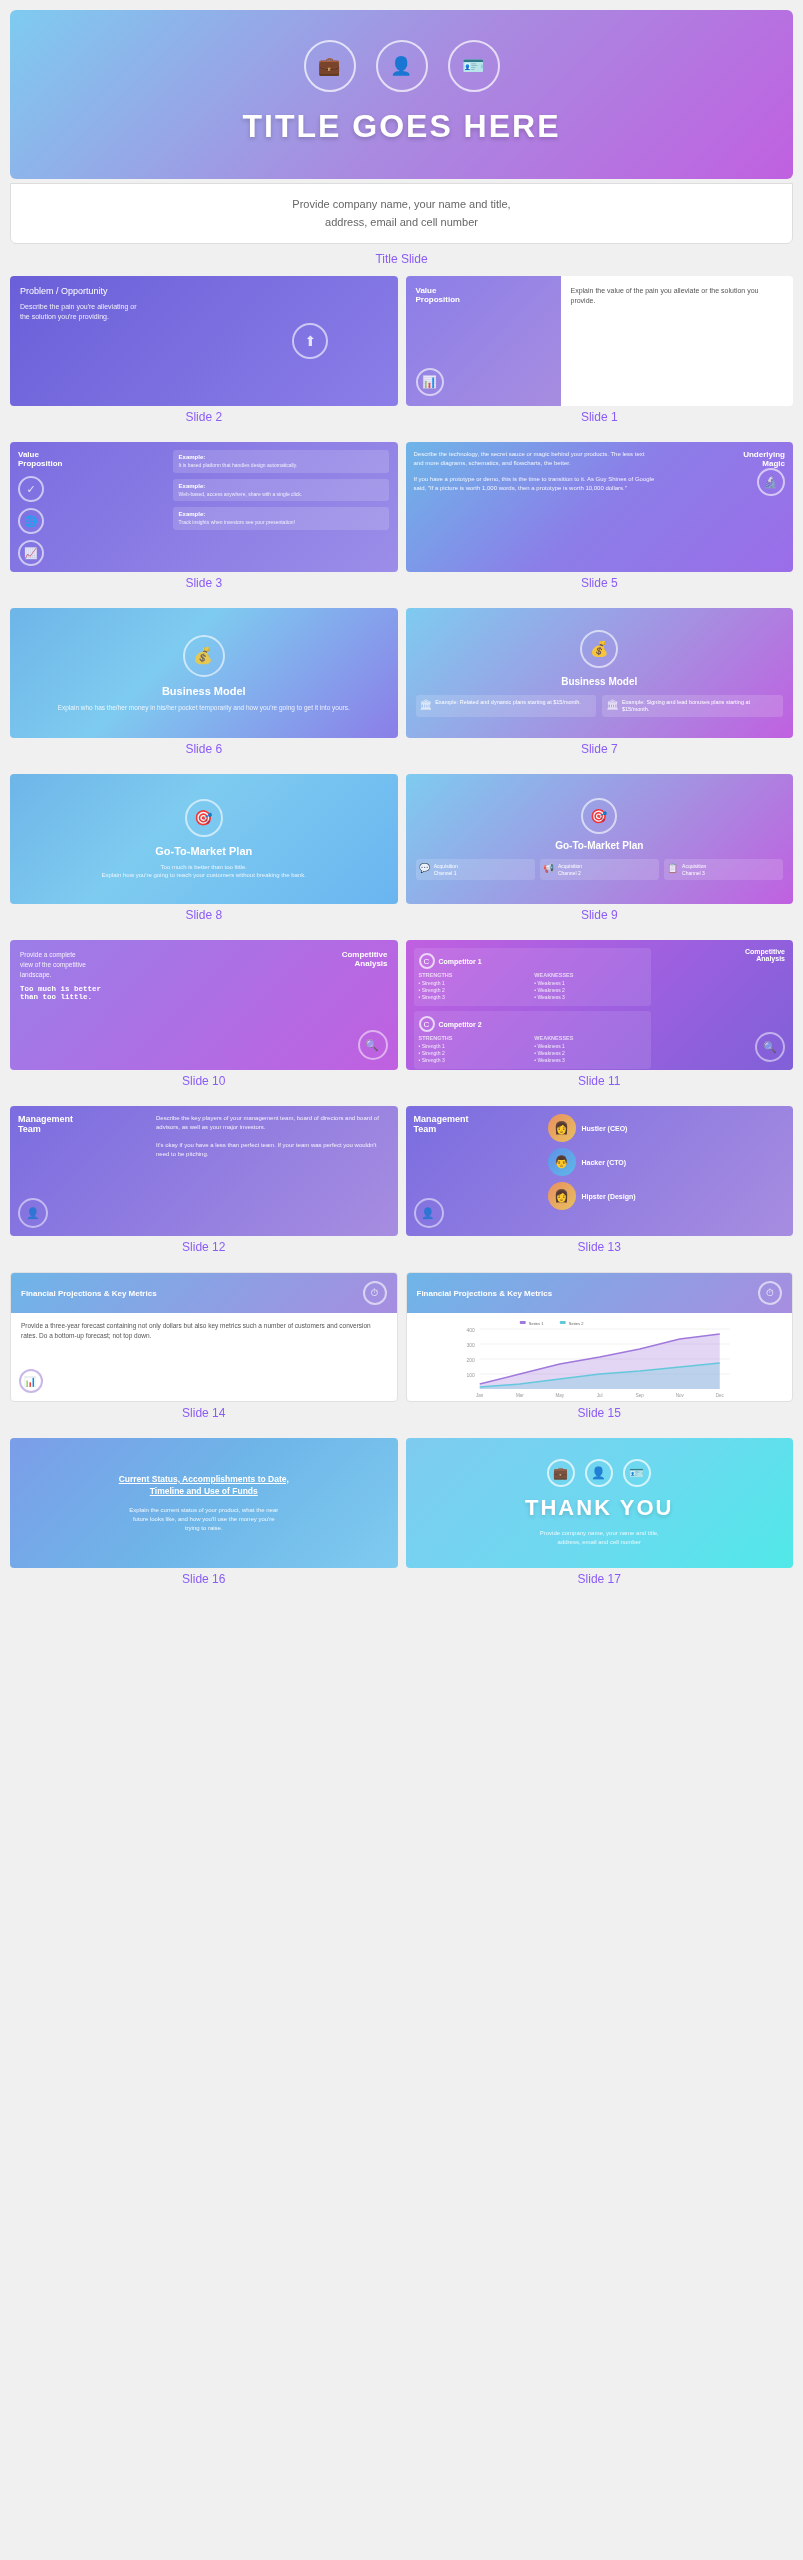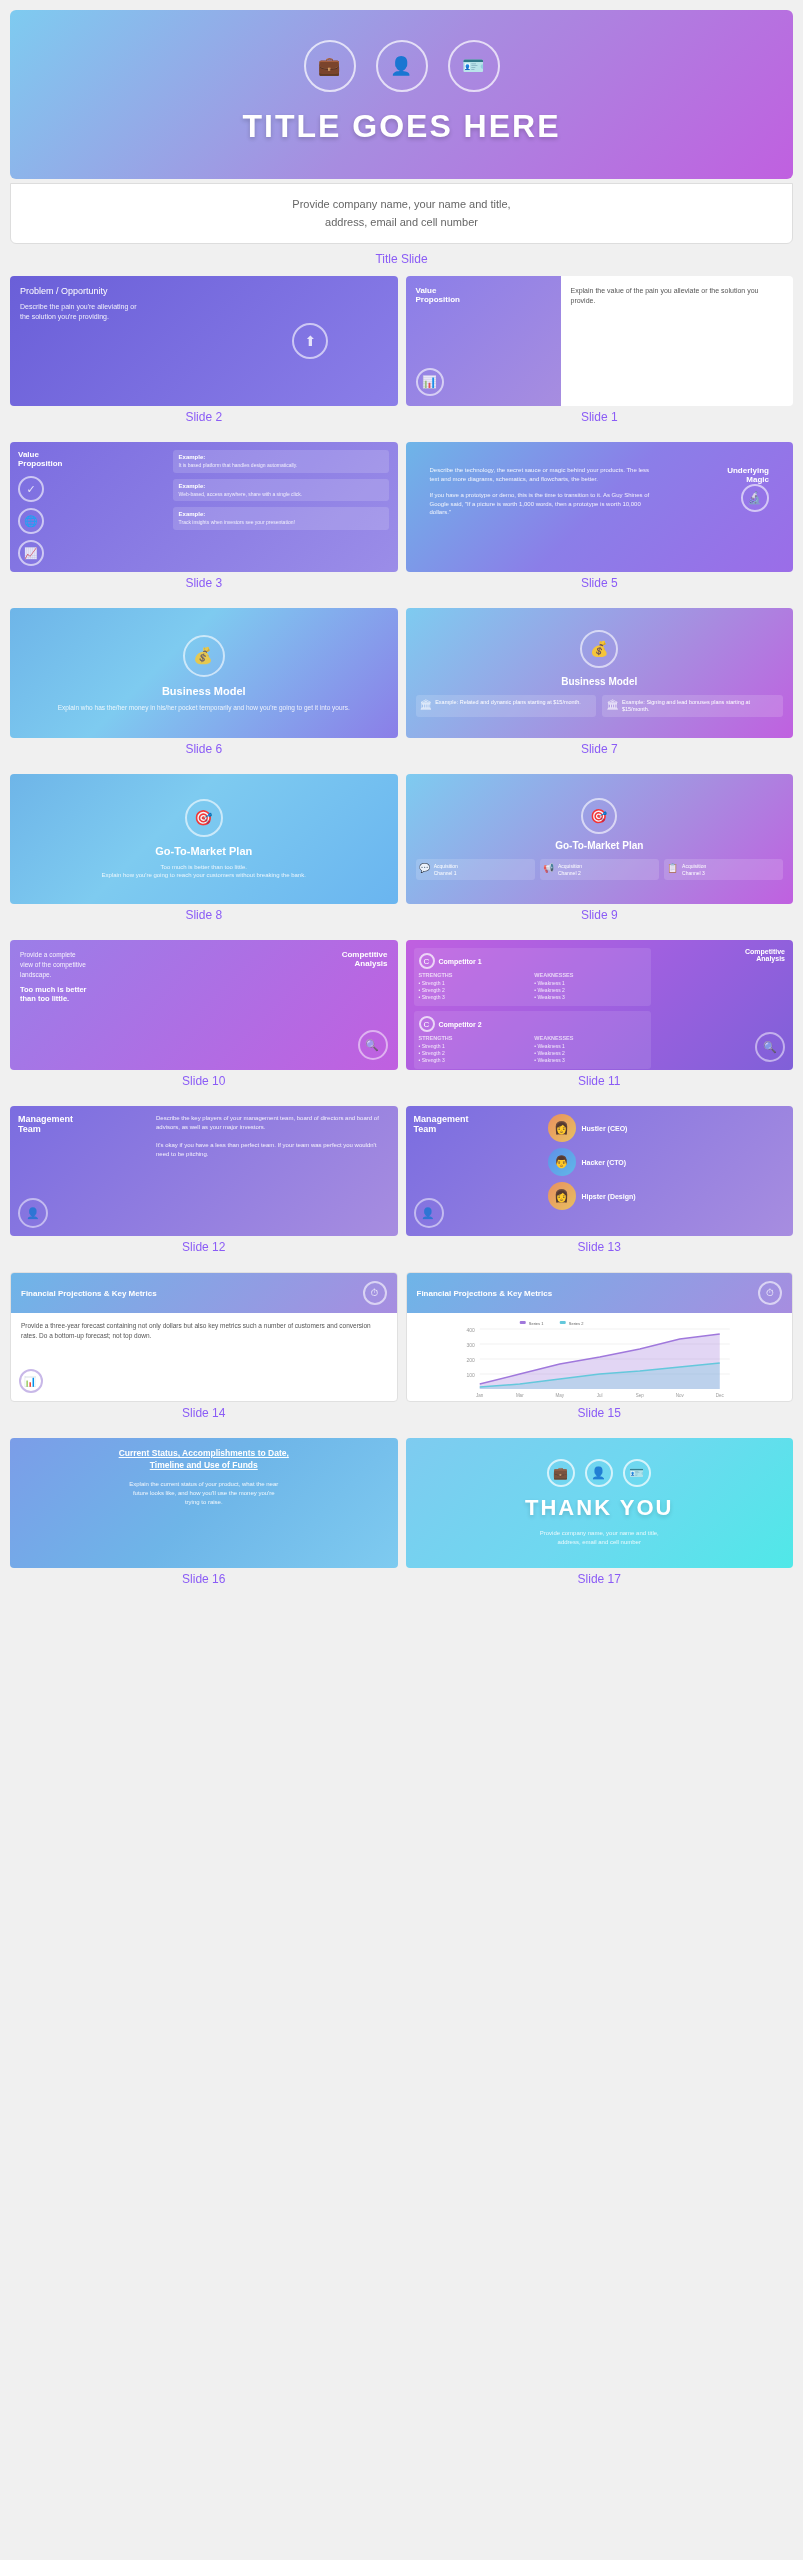--- a/index.html
+++ b/index.html
@@ -208,21 +208,21 @@
       font-size: 5px;
       opacity: 0.85;
       line-height: 1.3;
     }
 
     
     .slide5 {
       background: linear-gradient(135deg, #6eb5e8 0%, #8b7ee8 50%, #9b6de8 100%);
       display: flex;
       flex-direction: row;
-      padding: 24px;
+      padding: 8px;
     }
 
     .slide5-left {
       width: 65%;
       color: white;
       font-size: 6px;
       line-height: 1.4;
       opacity: 0.9;
     }
 
@@ -746,21 +746,21 @@
       padding: 6px;
       position: relative;
     }
 
     
     .slide16 {
       background: linear-gradient(135deg, #7b9de8 0%, #6eb5e8 50%, #7ecbf0 100%);
       display: flex;
       flex-direction: column;
       align-items: center;
-      justify-content: flex-start;
+      justify-content: center;
       padding: 10px;
     }
 
     .slide16 .s-title {
       color: white;
       font-size: 8.5px;
       font-weight: bold;
       text-align: center;
       margin-bottom: 8px;
       line-height: 1.4;
@@ -981,21 +981,21 @@
           </div>
         </div>
       </div>
       <div class="slide-label">Slide 9</div>
     </div>
 
     <div class="slide-wrapper">
       <div class="slide-thumb" style="background: linear-gradient(135deg,#9b7ee8,#c060e0); display:flex; flex-direction:row; padding:10px;">
         <div style="width:60%;color:white;">
           <div style="font-size:6.5px;line-height:1.5;opacity:0.9;margin-bottom:6px;">Provide a complete<br>view of the competitive<br>landscape.</div>
-          <div style="font-size:7.5px;font-weight:bold;">Too much is better<br>than too little.</div>
+          <div style="font-size:7.5px;font-weight:bold;font-family:Liberation Mono, monospace;">Too much is better<br>than too little.</div>
         </div>
         <div style="width:40%;display:flex;flex-direction:column;align-items:flex-end;justify-content:space-between;">
           <div style="color:white;font-size:8px;font-weight:bold;text-align:right;">Competitive<br>Analysis</div>
           <div style="width:30px;height:30px;border:2px solid rgba(255,255,255,0.5);border-radius:50%;display:flex;align-items:center;justify-content:center;color:rgba(255,255,255,0.8);font-size:11px;">🔍</div>
         </div>
       </div>
       <div class="slide-label">Slide 10</div>
     </div>
 
     <div class="slide-wrapper">

